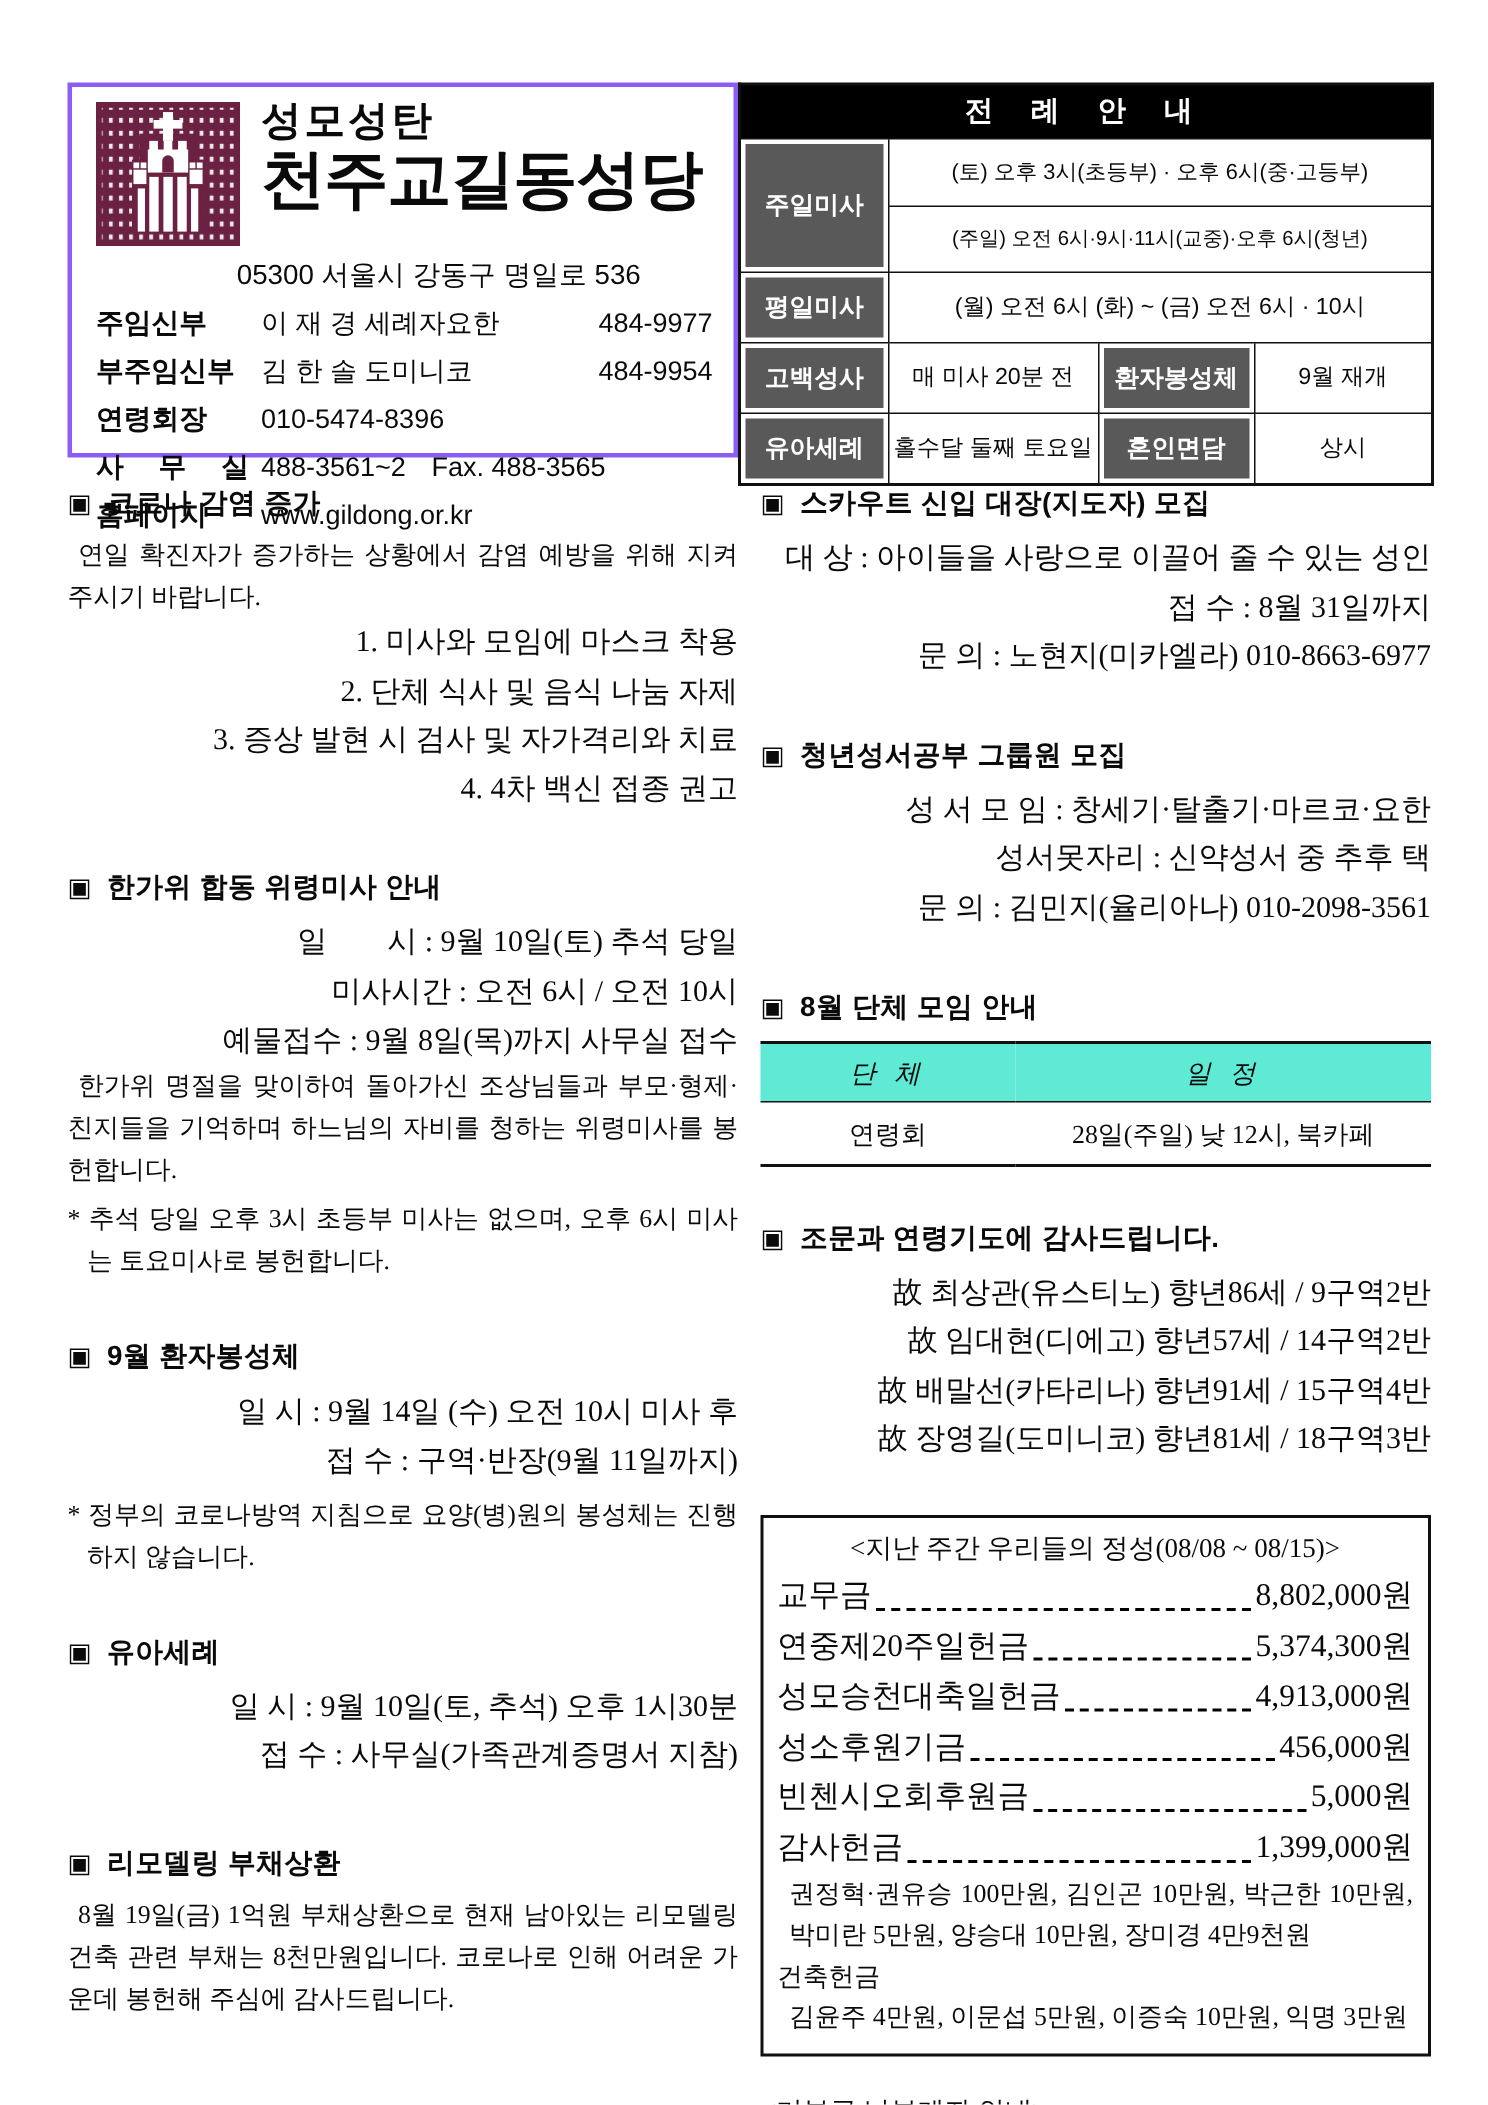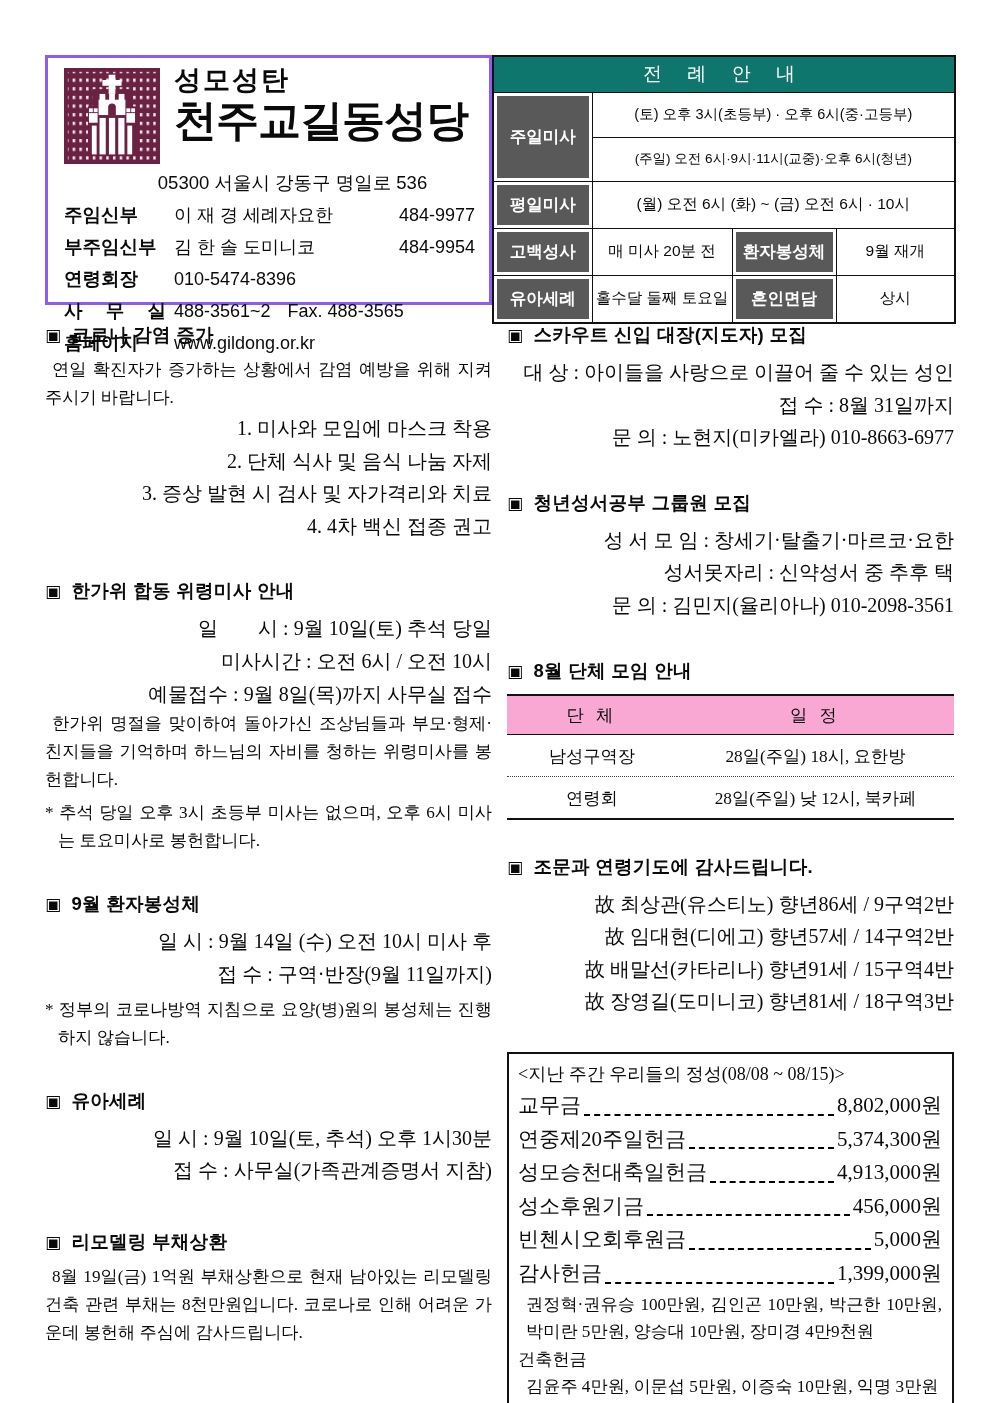--- a/index.html
+++ b/index.html
@@ -26,21 +26,21 @@
   .c-row .lb { font-weight:bold; width:102px; flex-shrink:0; text-align:justify; text-align-last:justify; font-size:18.5px; }
   .c-row .val { margin-left:8px; white-space:nowrap; }
   .c-row .rt { margin-left:auto; }
   .c-row .rt.inline { margin-left:17px; }
 
   
   .mass-wrap { width:462px; height:250px; }
   table.mass { width:100%; height:100%; border-collapse:collapse; border:2.5px solid #111;
     font-family:"Liberation Sans","DejaVu Sans",sans-serif; table-layout:fixed; }
   table.mass td { border:1.5px solid #111; text-align:center; vertical-align:middle; padding:0; }
-  td.title-cell { background:#0f766e; color:#fff; font-weight:normal; font-size:19px; letter-spacing:10px; height:36px; border-bottom:2px solid #fff; }
+  td.title-cell { background:#000000; color:#fff; font-weight:bold; font-size:19px; letter-spacing:10px; height:36px; border-bottom:2px solid #fff; }
   td.lab { padding:0; }
   td.lab .dk {
     margin:3px; background:#595959; color:#fff; font-weight:bold; font-size:16.5px;
     display:flex; align-items:center; justify-content:center;
   }
   td.lab .h1a { height:82px; }
   td.lab .h1b { height:40px; }
   .cell-s { font-size:14.5px; white-space:nowrap; overflow:hidden; }
   .cell-xs { font-size:13.5px; white-space:nowrap; overflow:hidden; }
   .cell-m { font-size:15.5px; white-space:nowrap; overflow:hidden; }
@@ -54,30 +54,30 @@
   .bl { font-size:20px; line-height:1.63; padding-left:6px;text-align:right; }
   .para { font-size:17.2px; line-height:1.63; text-indent:7px; text-align:justify; }
   .note { font-size:17.2px; line-height:1.63; padding-left:13px; text-indent:-13px; margin-top:5px; text-align:justify; }
   .sp36 { margin-bottom:36px; }
   .sp42 { margin-bottom:42px; }
 
   
   table.groups { width:100%; border-collapse:collapse; margin-top:11px;
     border-top:2.5px solid #111; border-bottom:2.5px solid #111; }
   table.groups td { text-align:center; font-size:17.3px; }
-  table.groups tr.gh td { background:#f9a8d4; border-bottom:1.5px solid #111; padding:7px 0; letter-spacing:4px; }
+  table.groups tr.gh td { background:#5eead4; border-bottom:1.5px solid #111; padding:7px 0; letter-spacing:4px;font-style:italic; }
   table.groups tr.g1 td { padding:9px 0 8px; border-bottom:1.5px dotted #444; }
   table.groups tr.g2 td { padding:9px 0 8px; }
   .gc1 { width:38%; }
 
   .mem .bl { padding-left:21px; }
 
   
   .off-box { border:2px solid #111; padding:8px 10px 10px 9px; margin-top:2px; }
-  .off-title { font-size:18px; margin-bottom:3px; }
+  .off-title { text-align:center; font-size:18px; margin-bottom:3px; }
   .off-line { display:flex; align-items:flex-end; font-size:21px; line-height:1.6; }
   .off-line .leader { flex:1; border-bottom:2px dashed #000; margin:0 3px 7px 3px; min-width:16px; }
   .off-names { font-size:17.2px; line-height:1.6; padding-left:8px; text-align:justify; }
   .off-sub { font-size:17.2px; line-height:1.6; }
 
   .acct-title { font-size:18px; margin-bottom:7px; }
   .acct .bl { padding-left:0; line-height:1.72; }
 </style>
 </head>
 <body>
@@ -264,24 +264,20 @@
       </div>
 
       <div class="sec">
         <div class="sec-h"><span class="mk">▣</span><span>8월 단체 모임 안내</span></div>
         <table class="groups">
           <tbody>
               <tr class="gh">
             <td class="gc1">단 체</td>
             <td>일 정</td>
           </tr>
-          <tr class="g1">
-            <td>남성구역장</td>
-            <td>28일(주일) 18시, 요한방</td>
-          </tr>
           <tr class="g2">
             <td>연령회</td>
             <td>28일(주일) 낮 12시, 북카페</td>
           </tr>
         </tbody>
           </table>
       </div>
 
       <div class="sec mem">
         <div class="sec-h"><span class="mk">▣</span><span>조문과 연령기도에 감사드립니다.</span></div>

